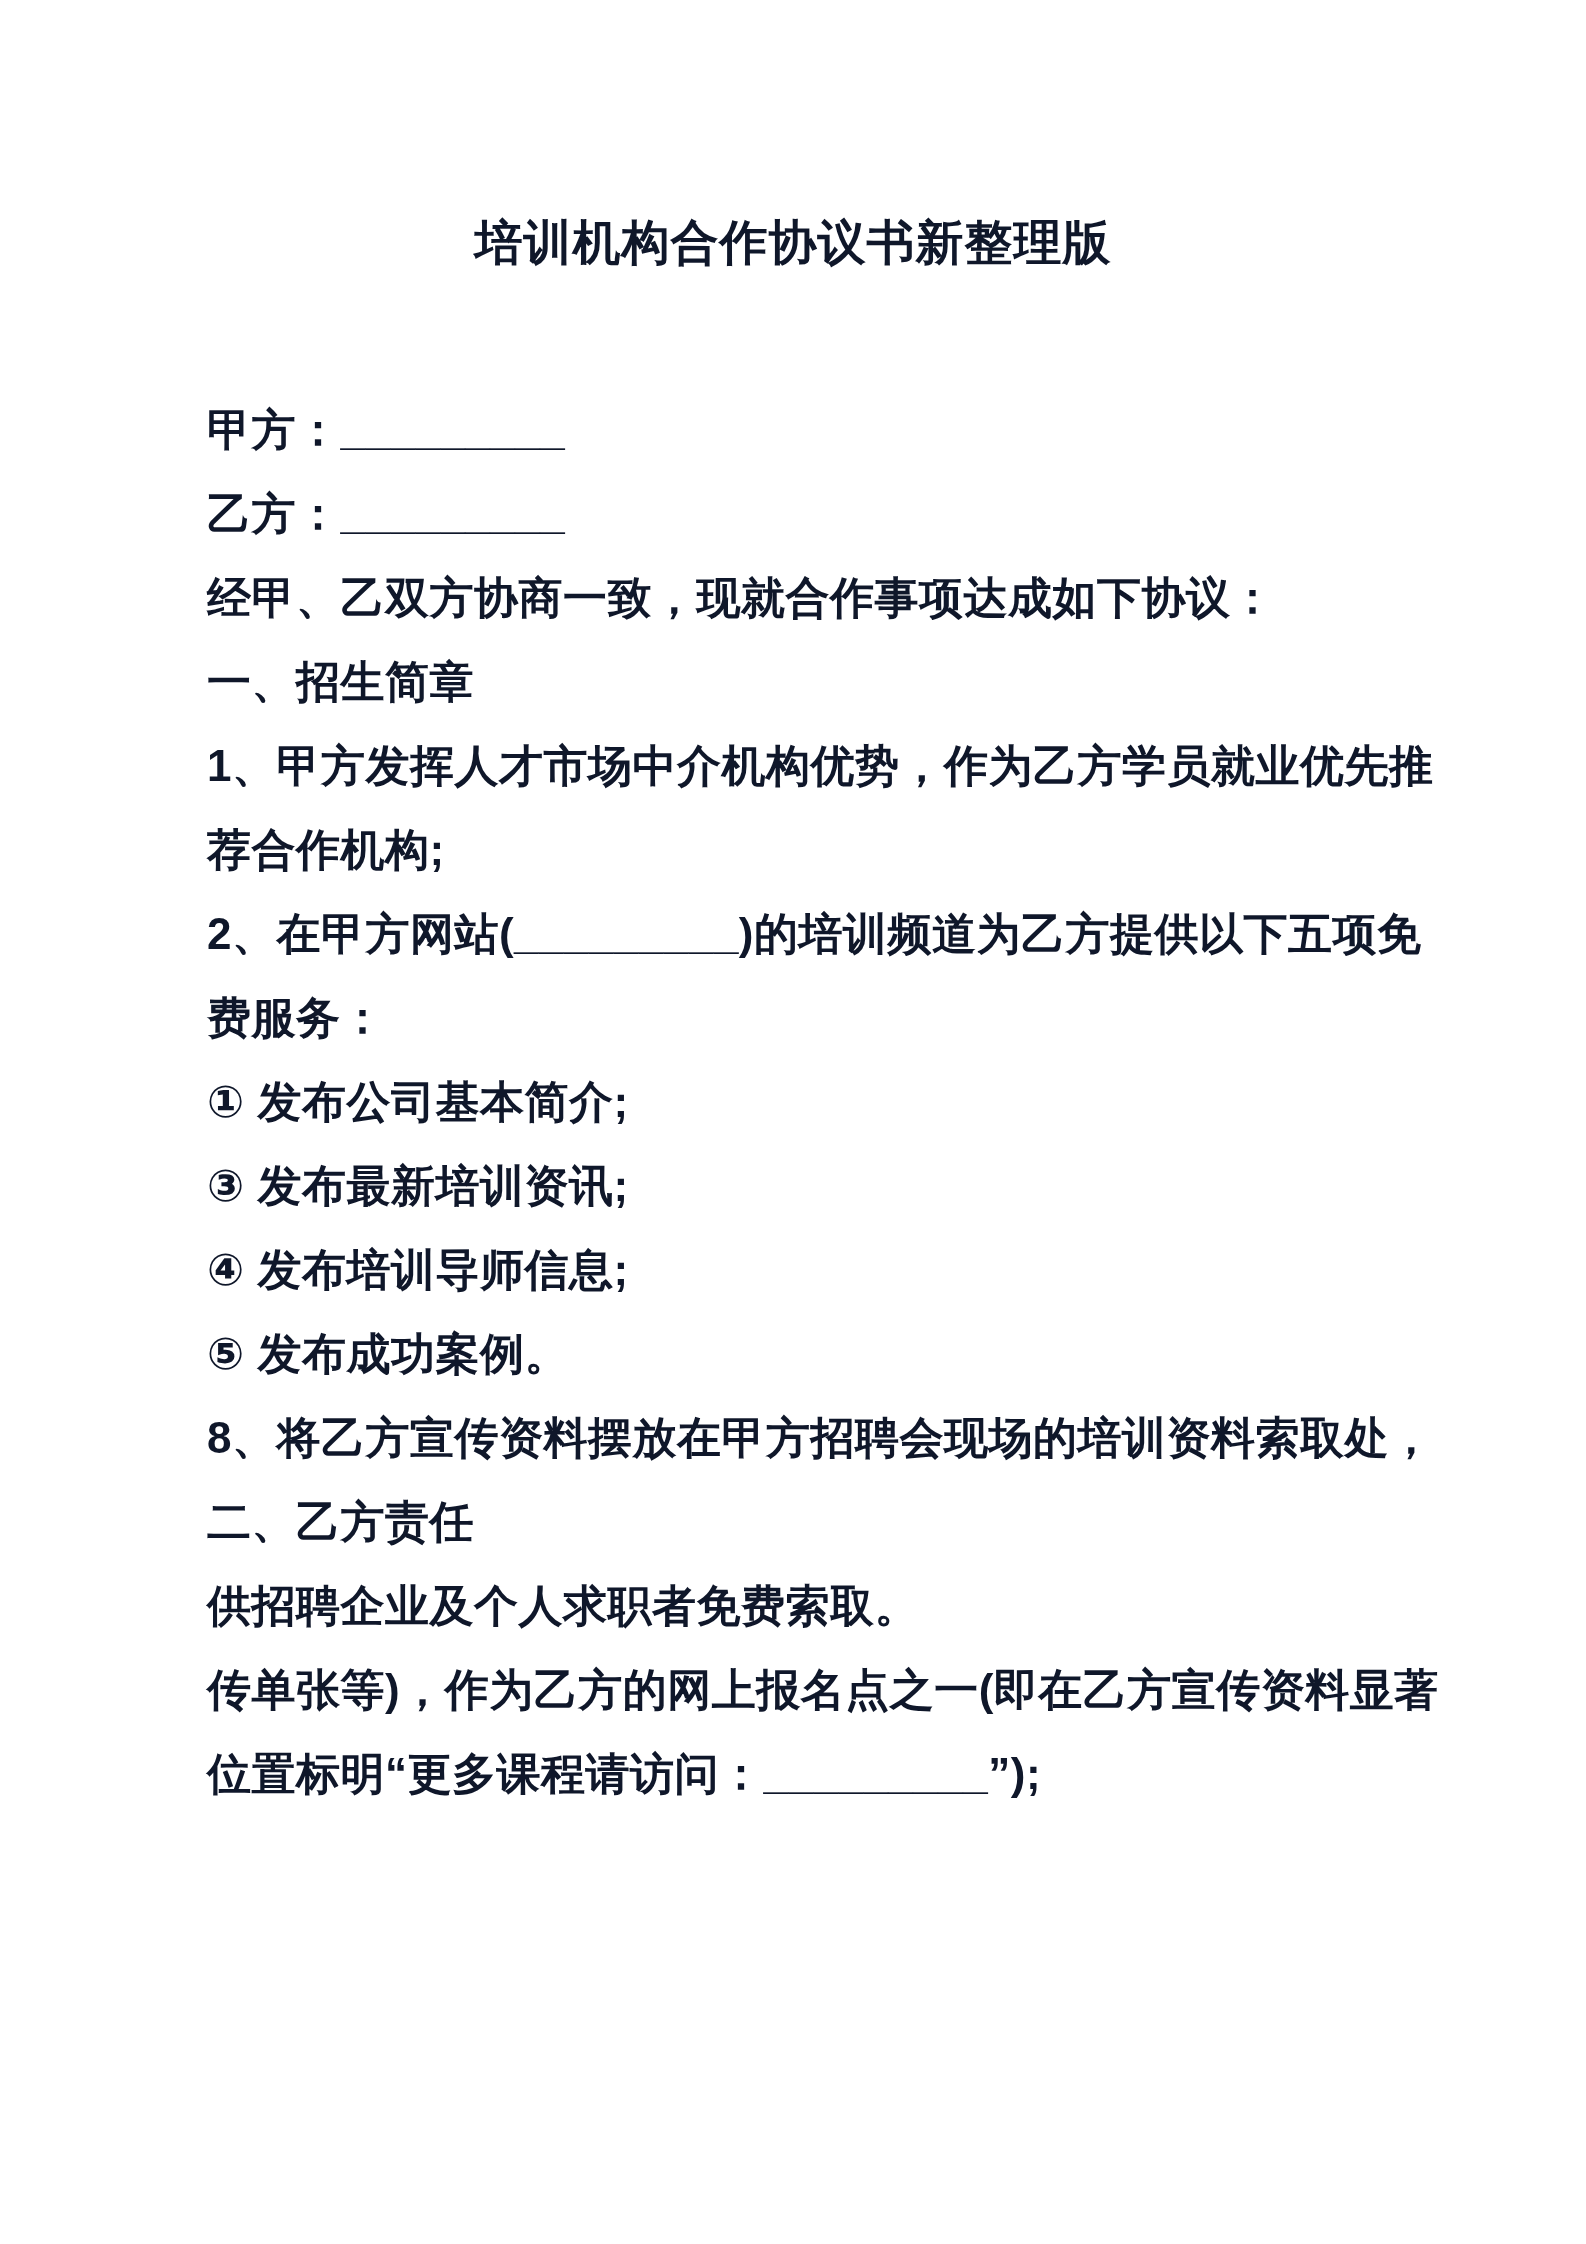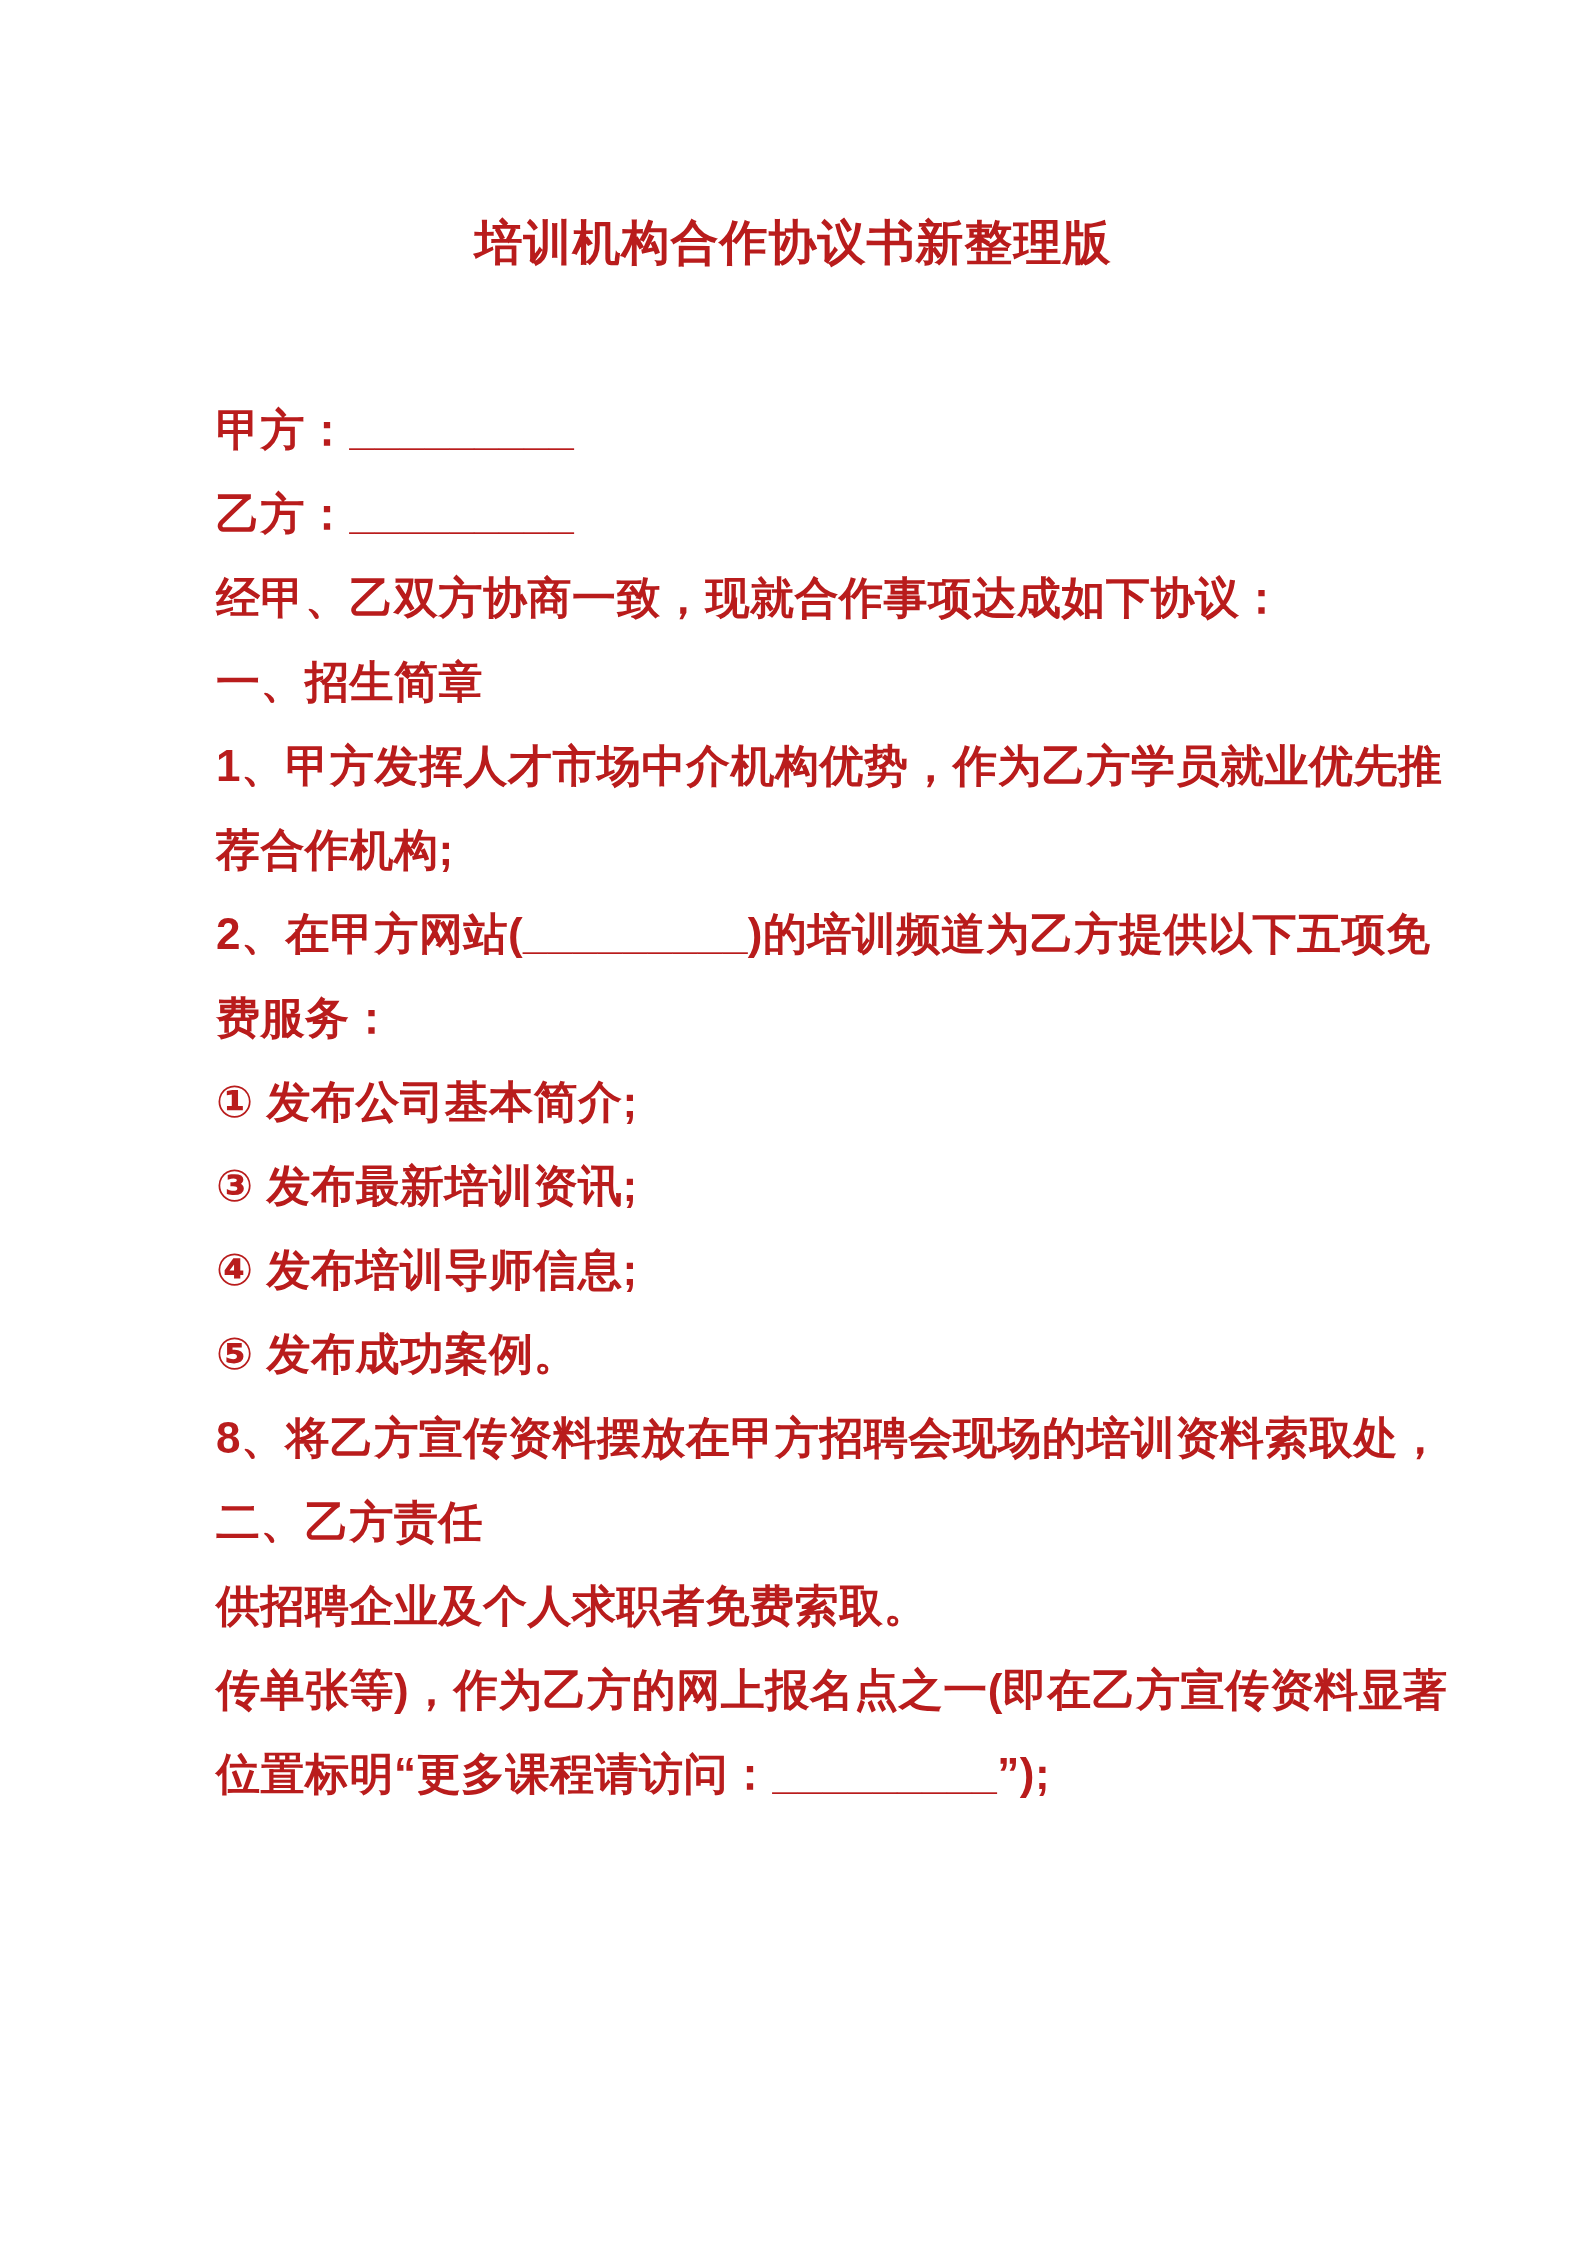--- a/index.html
+++ b/index.html
@@ -6,42 +6,42 @@
     margin: 0;
     padding: 0;
     background: #ffffff;
   }
   .page {
     position: relative;
     width: 1586px;
     height: 2244px;
     margin: 0 auto;
     background: #ffffff;
-    color: #b91c1c;
+    color: #0f172a;
     font-family: "Liberation Sans", "DejaVu Sans", sans-serif;
     font-weight: 700;
     overflow: hidden;
   }
   .doc-title {
     position: absolute;
     top: 201px;
     left: 215px;
     right: 215px;
     margin: 0;
     text-align: center;
     font-size: 48px;
     line-height: 84px;
     font-weight: 700;
     white-space: pre;
     letter-spacing: 1px;
   }
   .doc-body {
     position: absolute;
     top: 388px;
-    left: 216px;
+    left: 207px;
     right: 216px;
   }
   .line {
     font-size: 44px;
     line-height: 84px;
     height: 84px;
     white-space: pre;
     text-align: left;
     letter-spacing: 0.5px;
   }

